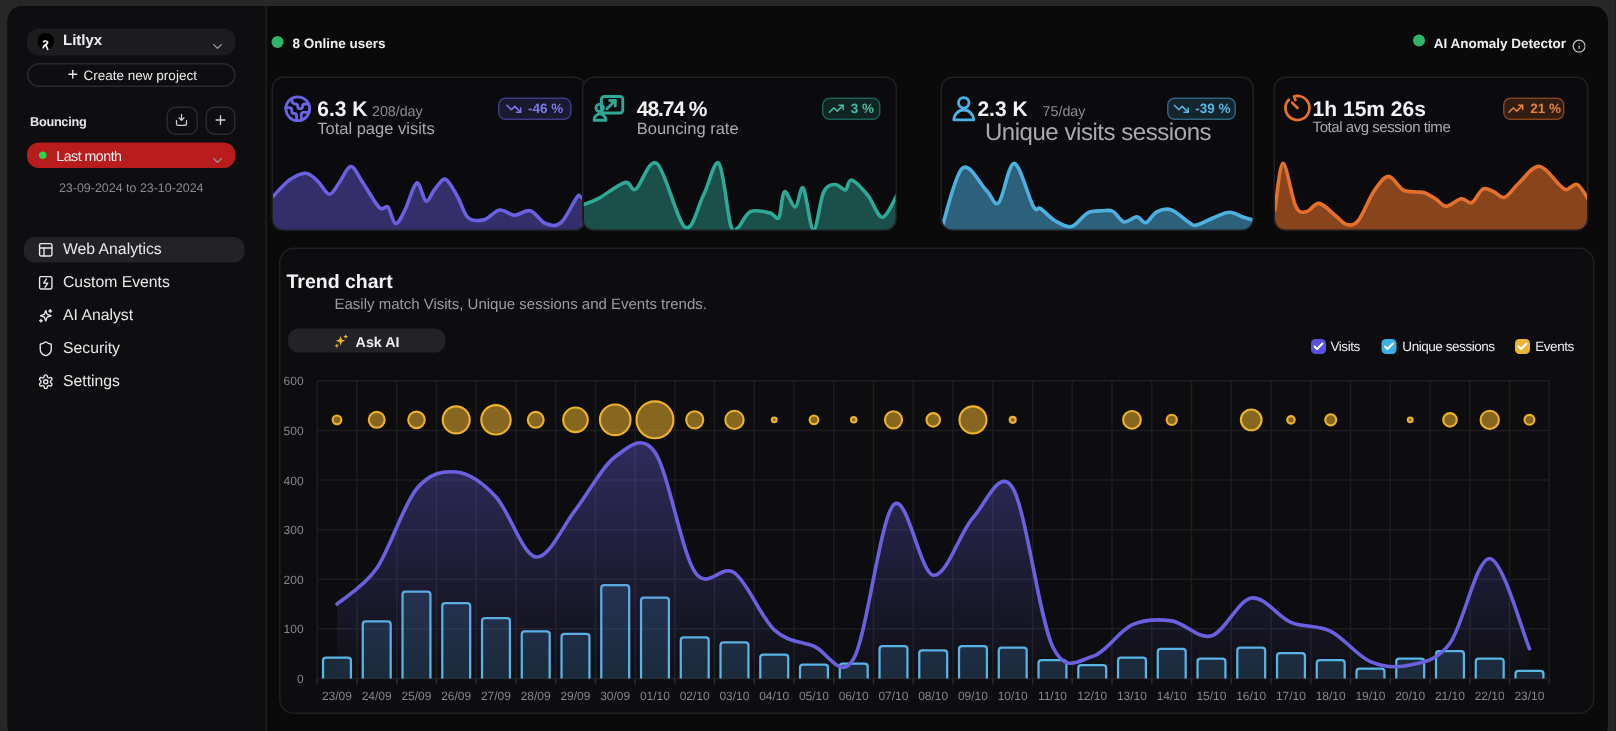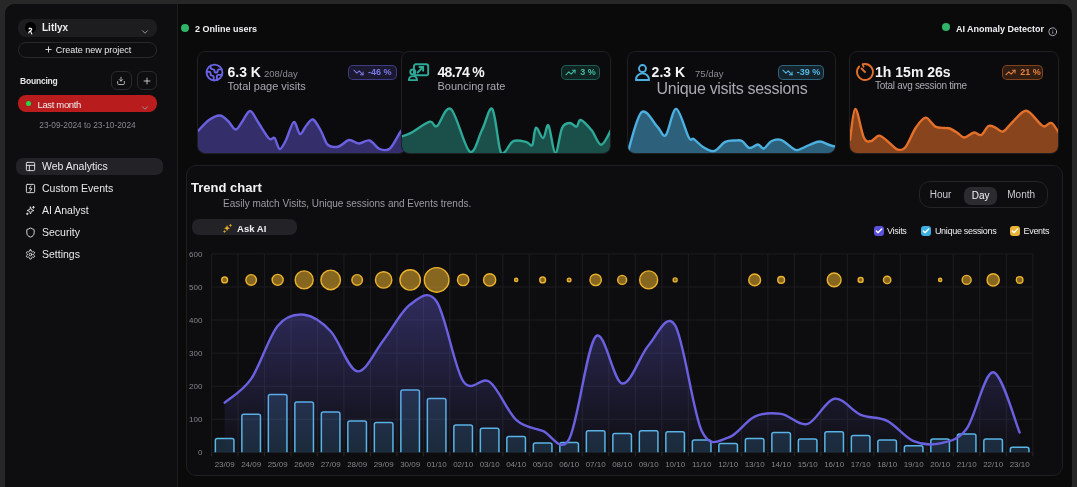--- a/index.html
+++ b/index.html
@@ -78,48 +78,48 @@
     <div class="mrow" style="top:219.5px;"><svg width="11" height="11" viewBox="0 0 24 24" fill="none" stroke="#e8e8ea" stroke-width="2" stroke-linecap="round" stroke-linejoin="round" style="">
           <path d="M20 13c0 5-3.5 7.5-7.7 9a1 1 0 0 1-.6 0C7.5 20.5 4 18 4 13V6a1 1 0 0 1 1-1c2 0 4.5-1.2 6.2-2.7a1.2 1.2 0 0 1 1.5 0C14.5 3.8 17 5 19 5a1 1 0 0 1 1 1z"></path>
         </svg>Security</div>
     <div class="mrow" style="top:241.5px;"><svg width="11" height="11" viewBox="0 0 24 24" fill="none" stroke="#e8e8ea" stroke-width="2" stroke-linecap="round" stroke-linejoin="round" style="">
           <path d="M12.22 2h-.44a2 2 0 0 0-2 2v.18a2 2 0 0 1-1 1.73l-.43.25a2 2 0 0 1-2 0l-.15-.08a2 2 0 0 0-2.73.73l-.22.38a2 2 0 0 0 .73 2.73l.15.1a2 2 0 0 1 1 1.72v.51a2 2 0 0 1-1 1.74l-.15.09a2 2 0 0 0-.73 2.73l.22.38a2 2 0 0 0 2.73.73l.15-.08a2 2 0 0 1 2 0l.43.25a2 2 0 0 1 1 1.73V20a2 2 0 0 0 2 2h.44a2 2 0 0 0 2-2v-.18a2 2 0 0 1 1-1.73l.43-.25a2 2 0 0 1 2 0l.15.08a2 2 0 0 0 2.73-.73l.22-.39a2 2 0 0 0-.73-2.73l-.15-.08a2 2 0 0 1-1-1.74v-.5a2 2 0 0 1 1-1.74l.15-.09a2 2 0 0 0 .73-2.73l-.22-.38a2 2 0 0 0-2.73-.73l-.15.08a2 2 0 0 1-2 0l-.43-.25a2 2 0 0 1-1-1.73V4a2 2 0 0 0-2-2z"></path>
           <circle cx="12" cy="12" r="3"></circle>
         </svg>Settings</div>
   </div>
 
   <div class="abs" style="left:176px;top:19.9px;width:8px;height:8px;border-radius:50%;background:#2eb567;"></div>
-  <div class="abs" style="left:190px;top:19.5px;font-size:9px;font-weight:bold;color:#f0f0f2;">2 Online users</div>
+  <div class="abs" style="left:190px;top:19.5px;font-size:9px;font-weight:bold;color:#f0f0f2;">8 Online users</div>
   <div class="abs" style="left:936.6px;top:19.2px;width:8px;height:8px;border-radius:50%;background:#2eb567;"></div>
   <div class="abs" style="left:950.9px;top:20px;font-size:9px;font-weight:bold;color:#f0f0f2;">AI Anomaly Detector</div>
   <div class="abs" style="left:1042.5px;top:18.7px;"><svg width="9.5" height="9.5" viewBox="0 0 24 24" fill="none" stroke="#c8c8cc" stroke-width="2" stroke-linecap="round" stroke-linejoin="round" style="">
         <circle cx="12" cy="12" r="10"></circle>
         <path d="M12 16v-4"></path>
         <path d="M12 8h.01"></path>
       </svg></div>
 
-  <div class="card" style="left:192px;padding-left:43px;">
+  <div class="card" style="left:176px;padding-left:43px;">
     <svg width="209.5" height="103" viewBox="0 0 209.5 103" style="position:absolute;left:0;top:0;">
         <path d="M0.0,79.0 C1.8,77.2 7.3,70.6 11.0,68.0 C14.7,65.4 18.8,63.3 22.0,63.5 C25.2,63.7 27.4,66.7 30.0,69.0 C32.6,71.3 35.2,77.3 37.5,77.5 C39.8,77.7 41.6,73.1 44.0,70.0 C46.4,66.9 49.3,59.0 52.0,59.0 C54.7,59.0 56.8,65.4 60.0,70.0 C63.2,74.6 68.2,83.8 71.0,86.5 C73.8,89.2 74.8,84.2 76.6,86.0 C78.4,87.8 79.8,96.7 81.7,97.0 C83.6,97.3 85.7,92.5 88.0,88.0 C90.3,83.5 93.5,71.0 95.8,70.0 C98.1,69.0 100.0,81.3 102.0,82.0 C104.0,82.7 105.8,76.4 108.0,74.0 C110.2,71.6 112.5,66.7 115.0,67.5 C117.5,68.3 120.5,74.8 123.0,79.0 C125.5,83.2 127.0,90.4 130.0,93.0 C132.9,95.6 137.2,95.3 140.7,94.5 C144.2,93.7 147.6,88.5 151.0,88.0 C154.4,87.5 157.6,91.4 161.0,91.5 C164.4,91.6 168.1,87.6 171.5,88.5 C174.9,89.4 178.3,95.7 181.7,97.0 C185.1,98.3 188.5,99.3 191.9,96.5 C195.3,93.7 200.2,82.9 202.3,80.0 C204.5,77.1 203.6,78.4 204.8,79.0 C206.0,79.6 208.7,82.8 209.5,83.5 L209.5,106.0 L0.0,106.0 Z" fill="rgba(99,90,214,0.47)"></path>
         <path d="M0.0,79.0 C1.8,77.2 7.3,70.6 11.0,68.0 C14.7,65.4 18.8,63.3 22.0,63.5 C25.2,63.7 27.4,66.7 30.0,69.0 C32.6,71.3 35.2,77.3 37.5,77.5 C39.8,77.7 41.6,73.1 44.0,70.0 C46.4,66.9 49.3,59.0 52.0,59.0 C54.7,59.0 56.8,65.4 60.0,70.0 C63.2,74.6 68.2,83.8 71.0,86.5 C73.8,89.2 74.8,84.2 76.6,86.0 C78.4,87.8 79.8,96.7 81.7,97.0 C83.6,97.3 85.7,92.5 88.0,88.0 C90.3,83.5 93.5,71.0 95.8,70.0 C98.1,69.0 100.0,81.3 102.0,82.0 C104.0,82.7 105.8,76.4 108.0,74.0 C110.2,71.6 112.5,66.7 115.0,67.5 C117.5,68.3 120.5,74.8 123.0,79.0 C125.5,83.2 127.0,90.4 130.0,93.0 C132.9,95.6 137.2,95.3 140.7,94.5 C144.2,93.7 147.6,88.5 151.0,88.0 C154.4,87.5 157.6,91.4 161.0,91.5 C164.4,91.6 168.1,87.6 171.5,88.5 C174.9,89.4 178.3,95.7 181.7,97.0 C185.1,98.3 188.5,99.3 191.9,96.5 C195.3,93.7 200.2,82.9 202.3,80.0 C204.5,77.1 203.6,78.4 204.8,79.0 C206.0,79.6 208.7,82.8 209.5,83.5" fill="none" stroke="#6b61e0" stroke-width="2.4" stroke-linecap="round"></path>
       </svg>
     <div class="abs" style="left:7.2px;top:11.2px;"><svg width="19" height="19" viewBox="0 0 24 24" fill="none" stroke="#6a63e6" stroke-width="2.4" stroke-linecap="round" stroke-linejoin="round" style="">
           <circle cx="12" cy="12" r="10"></circle>
           <path d="M21.54 15H17a2 2 0 0 0-2 2v4.54"></path>
           <path d="M7 3.34V5a3 3 0 0 0 3 3a2 2 0 0 1 2 2c0 1.1.9 2 2 2a2 2 0 0 0 2-2c0-1.1.9-2 2-2h3.17"></path>
           <path d="M11 21.95V18a2 2 0 0 0-2-2a2 2 0 0 1-2-2v-1a2 2 0 0 0-2-2H2.05"></path>
         </svg></div>
     <div class="val">6.3 K<span class="vsm" style="margin-left:3px;">208/day</span></div>
     <div class="sub">Total page visits</div>
     <div class="badge" style="left:149.7px;width:49px;background:rgba(101,93,219,0.17);border:1px solid rgba(101,93,219,0.5);color:#7d78e8;"><svg width="11" height="11" viewBox="0 0 24 24" fill="none" stroke="#7d78e8" stroke-width="2.2" stroke-linecap="round" stroke-linejoin="round" style="">
           <polyline points="22 17 13.5 8.5 8.5 13.5 2 7"></polyline>
           <polyline points="16 17 22 17 22 11"></polyline>
         </svg>-46 %</div>
   </div>
-  <div class="card" style="left:396px;padding-left:24px;">
+  <div class="card" style="left:383px;padding-left:24px;">
     <svg width="209.5" height="103" viewBox="0 0 209.5 103" style="position:absolute;left:0;top:0;">
         <path d="M0.0,84.3 C1.6,83.7 4.9,83.0 9.5,80.6 C14.1,78.2 23.4,70.8 27.7,69.7 C31.9,68.6 31.4,76.1 35.0,74.0 C38.5,71.9 43.5,52.9 49.0,57.1 C54.5,61.4 62.5,96.0 67.7,99.5 C72.9,103.0 76.2,85.1 80.0,78.0 C83.8,70.9 87.2,53.6 90.2,56.9 C93.2,60.2 95.9,90.4 98.0,97.6 C100.1,104.8 100.6,101.4 102.8,100.0 C105.0,98.6 107.7,90.8 111.3,89.1 C114.9,87.4 121.0,89.2 124.2,89.9 C127.4,90.6 128.7,95.3 130.3,93.0 C131.9,90.7 132.1,77.0 133.9,75.8 C135.7,74.6 139.1,86.4 141.2,86.0 C143.3,85.6 144.5,70.9 146.5,73.4 C148.5,75.9 151.0,100.8 153.3,101.2 C155.6,101.6 157.7,81.0 160.1,76.0 C162.5,71.0 165.4,71.2 167.8,71.0 C170.2,70.8 172.8,75.1 174.6,74.6 C176.4,74.1 176.2,67.4 178.7,68.0 C181.2,68.6 186.2,74.2 189.6,78.3 C193.0,82.4 196.0,93.0 199.3,92.8 C202.6,92.6 207.8,79.6 209.5,77.0 L209.5,106.0 L0.0,106.0 Z" fill="rgba(46,168,151,0.44)"></path>
         <path d="M0.0,84.3 C1.6,83.7 4.9,83.0 9.5,80.6 C14.1,78.2 23.4,70.8 27.7,69.7 C31.9,68.6 31.4,76.1 35.0,74.0 C38.5,71.9 43.5,52.9 49.0,57.1 C54.5,61.4 62.5,96.0 67.7,99.5 C72.9,103.0 76.2,85.1 80.0,78.0 C83.8,70.9 87.2,53.6 90.2,56.9 C93.2,60.2 95.9,90.4 98.0,97.6 C100.1,104.8 100.6,101.4 102.8,100.0 C105.0,98.6 107.7,90.8 111.3,89.1 C114.9,87.4 121.0,89.2 124.2,89.9 C127.4,90.6 128.7,95.3 130.3,93.0 C131.9,90.7 132.1,77.0 133.9,75.8 C135.7,74.6 139.1,86.4 141.2,86.0 C143.3,85.6 144.5,70.9 146.5,73.4 C148.5,75.9 151.0,100.8 153.3,101.2 C155.6,101.6 157.7,81.0 160.1,76.0 C162.5,71.0 165.4,71.2 167.8,71.0 C170.2,70.8 172.8,75.1 174.6,74.6 C176.4,74.1 176.2,67.4 178.7,68.0 C181.2,68.6 186.2,74.2 189.6,78.3 C193.0,82.4 196.0,93.0 199.3,92.8 C202.6,92.6 207.8,79.6 209.5,77.0" fill="none" stroke="#2ea897" stroke-width="2.4" stroke-linecap="round"></path>
       </svg>
     <div class="abs" style="left:6.2px;top:10px;"><svg width="22" height="22" viewBox="0 0 24 24" fill="none" stroke="#2ea897" stroke-width="2.1" stroke-linecap="round" stroke-linejoin="round" style="">
           <rect x="6.5" y="2.5" width="15.5" height="12" rx="2"></rect>
           <path d="M10.5 11.5 16.5 5.5"></path>
           <path d="M12.5 5.5h4V9.5"></path>
           <circle cx="5.2" cy="10.8" r="2.7"></circle>
           <path d="M1 19.8a4.4 4.4 0 0 1 8.8 0Z"></path>
@@ -379,25 +379,20 @@
           <text x="699.9" y="300.8" text-anchor="middle">18/10</text>
           <text x="726.4" y="300.8" text-anchor="middle">19/10</text>
           <text x="752.9" y="300.8" text-anchor="middle">20/10</text>
           <text x="779.4" y="300.8" text-anchor="middle">21/10</text>
           <text x="805.9" y="300.8" text-anchor="middle">22/10</text>
           <text x="832.4" y="300.8" text-anchor="middle">23/10</text>
         </g>
       </svg>
     <div class="abs" style="left:4.5px;top:14px;font-size:13px;font-weight:bold;color:#f3f3f5;">Trend chart</div>
     <div class="abs" style="left:4.5px;top:31.5px;font-size:10px;color:#9b9ba3;padding-left:32px;">Easily match Visits, Unique sessions and Events trends.</div>
-    <div class="abs" style="left:732.6px;top:15.2px;width:129px;height:27.3px;border:1px solid #242428;border-radius:11px;font-size:10px;color:#c9c9cf;">
-      <span style="position:absolute;left:9.6px;top:7.3px;">Hour</span>
-      <span style="position:absolute;left:44.4px;top:4.4px;width:32.5px;height:18px;background:#2c2c30;border-radius:7px;color:#f2f2f4;text-align:center;line-height:18px;">Day</span>
-      <span style="position:absolute;left:87.2px;top:7.3px;">Month</span>
-    </div>
     <div class="abs" style="left:5px;top:53.3px;width:105.4px;height:16px;background:#232327;border-radius:7px;font-size:9.5px;font-weight:bold;color:#ededf0;text-align:center;line-height:20px;">
       <span style="vertical-align:-2px;margin-right:4px;"><svg width="11" height="11" viewBox="0 0 24 24">
             <path d="M11 4.5l1.9 4.9 4.9 1.9-4.9 1.9L11 18.1l-1.9-4.9L4.2 11.3l4.9-1.9z" fill="#ecb22d"></path>
             <path d="M18.5 3v4.4M20.7 5.2h-4.4" stroke="#ecb22d" stroke-width="1.6" stroke-linecap="round"></path>
             <path d="M5.5 16.5v4M7.5 18.5h-4" stroke="#ecb22d" stroke-width="1.6" stroke-linecap="round"></path>
           </svg></span>Ask AI
     </div>
     <div class="abs" style="left:687.1px;top:60.1px;">
         <span style="display:block;width:10px;height:10px;border-radius:3px;background:#5a52dc;position:relative;">
           <svg width="8" height="8" viewBox="0 0 24 24" fill="none" stroke="#fff" stroke-width="4" stroke-linecap="round" stroke-linejoin="round" style="position:absolute;left:1px;top:1px">

